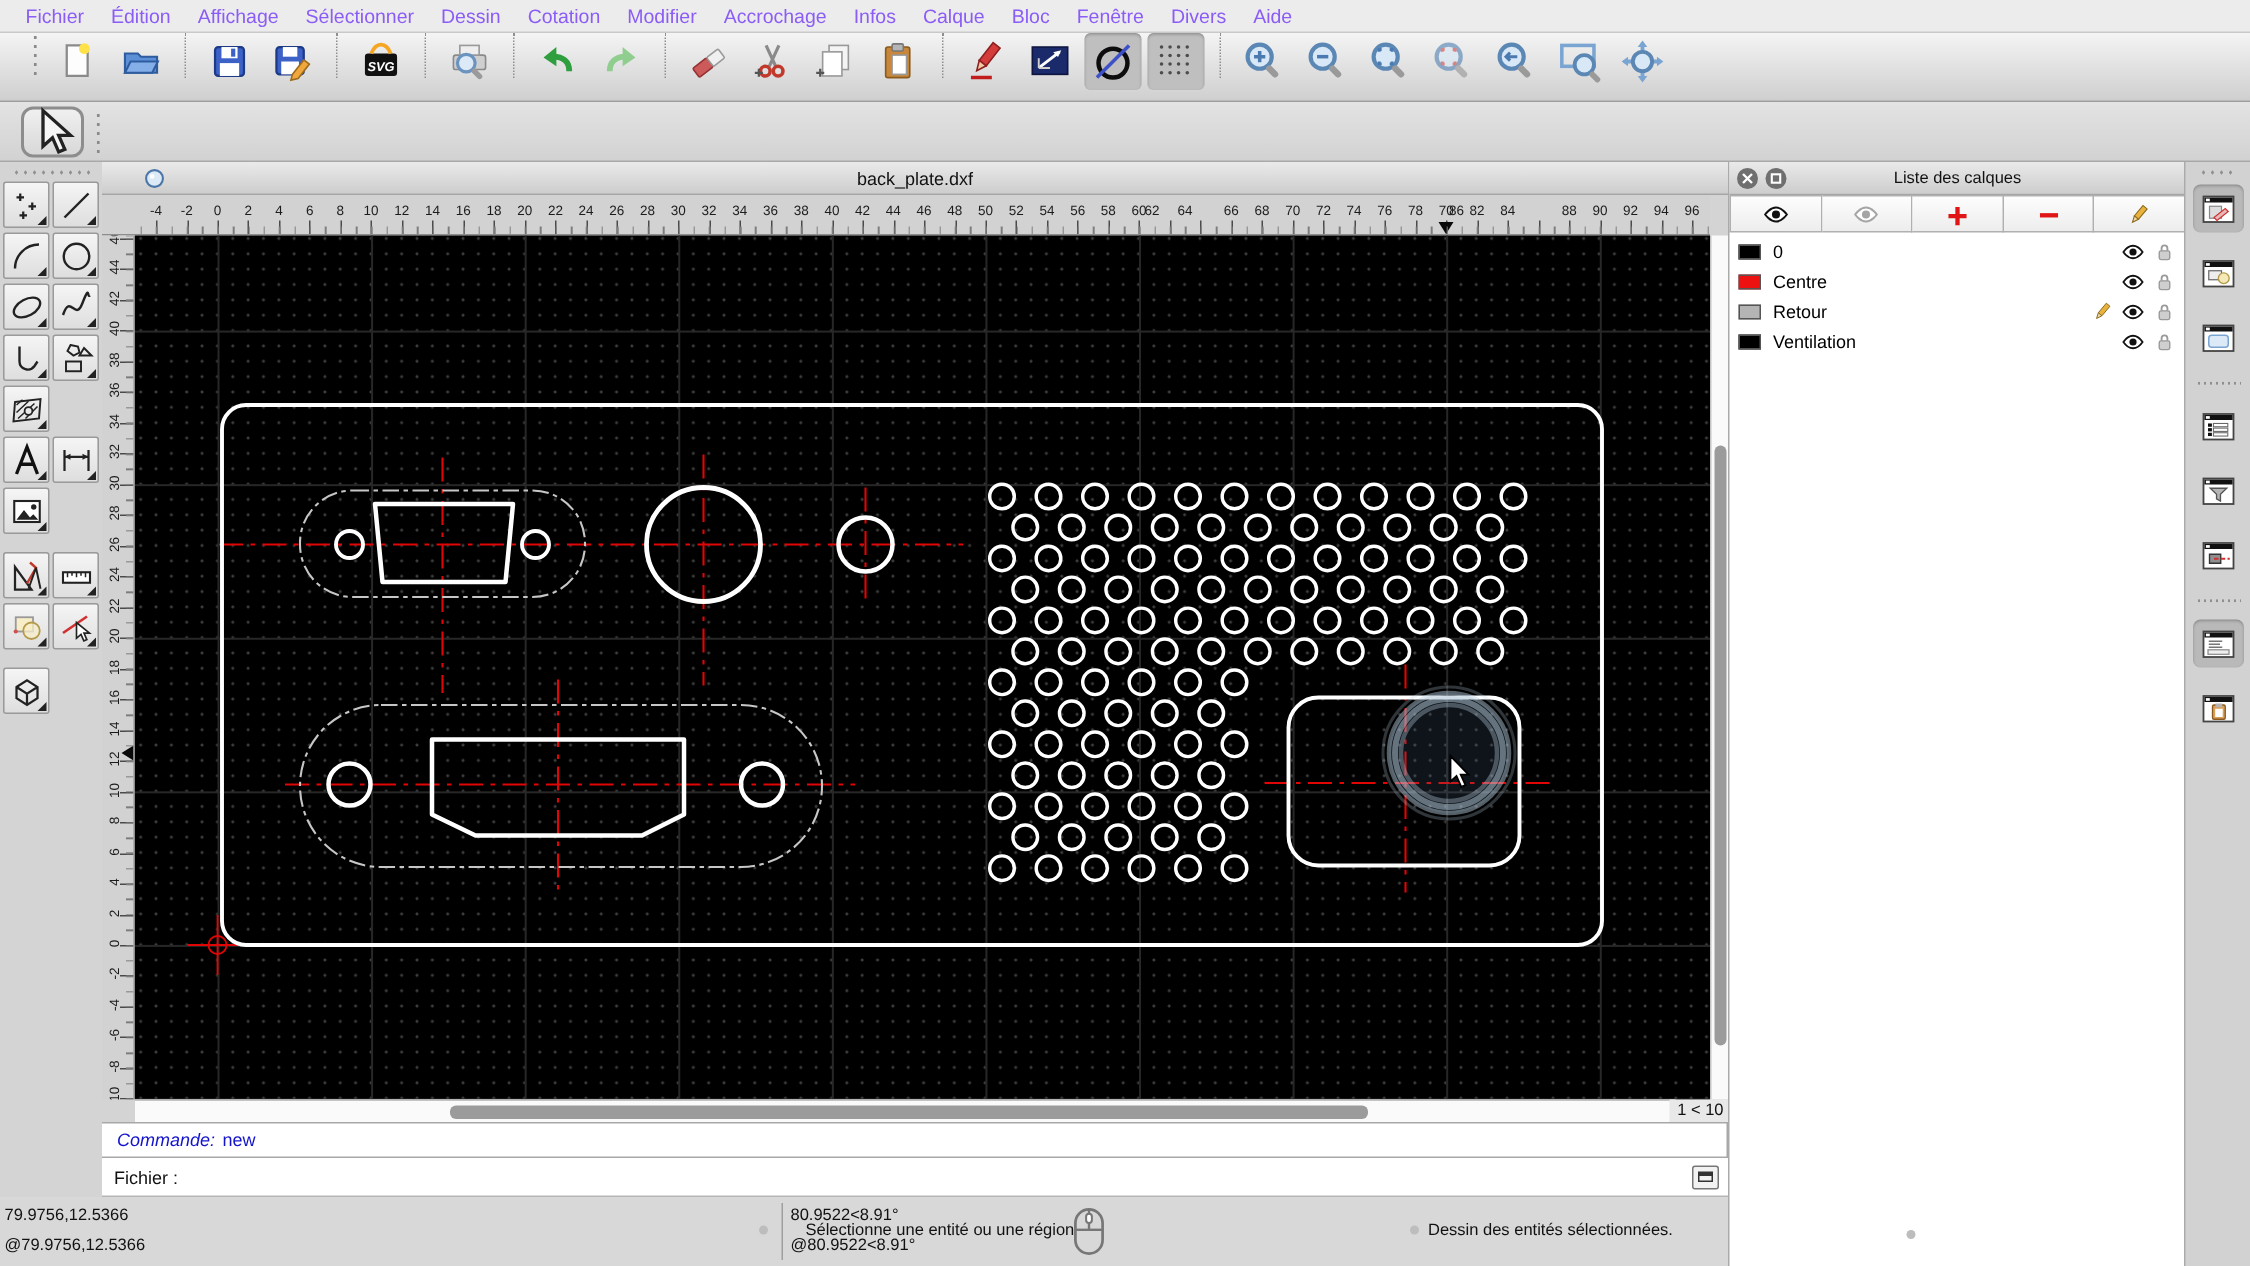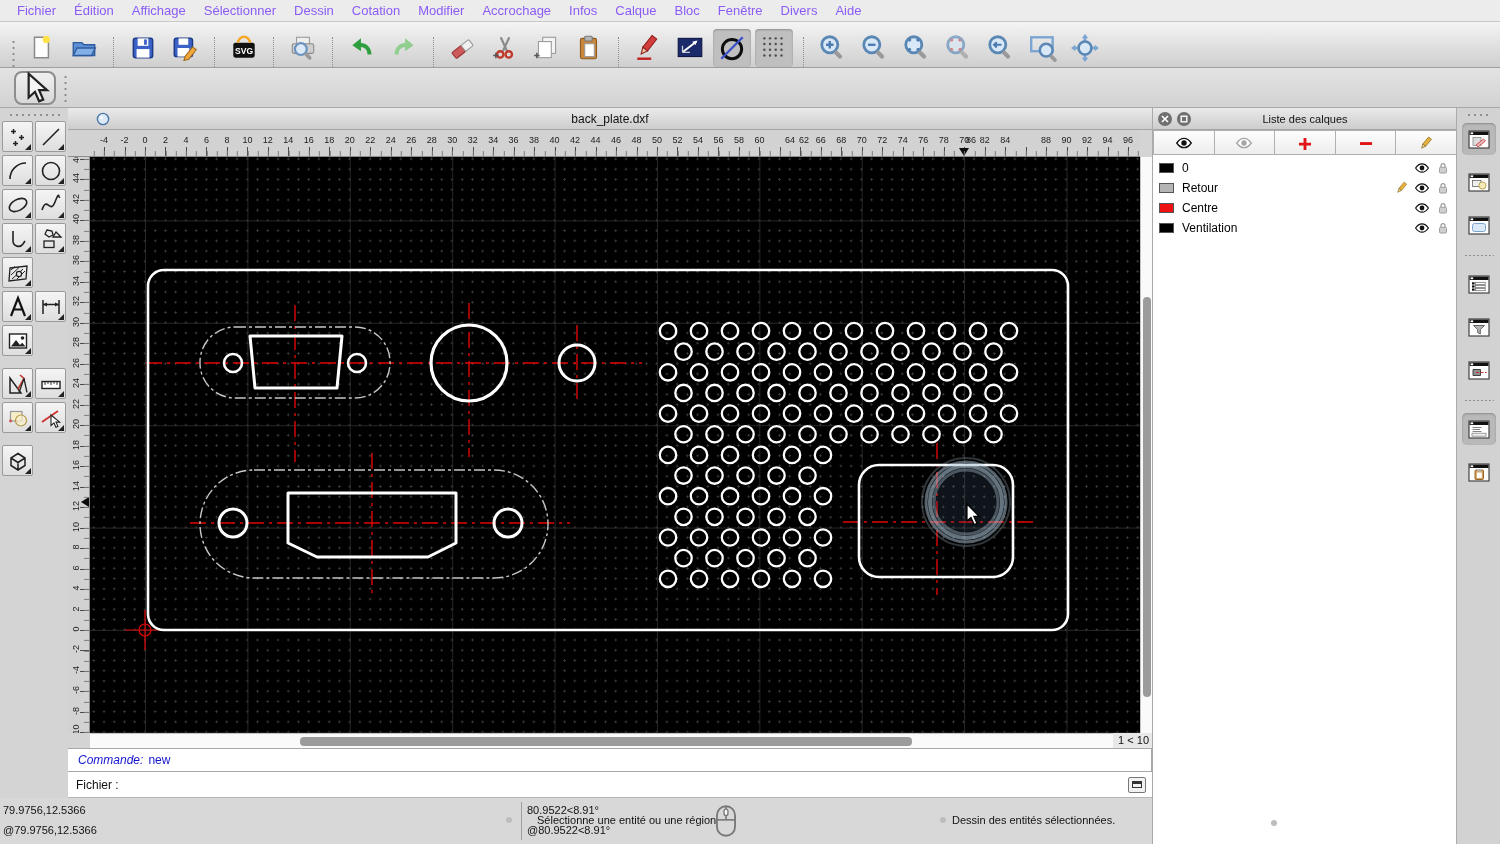--- a/index.html
+++ b/index.html
@@ -8,21 +8,21 @@
   #app { position:relative; width:1500px; height:844px; }
 
   
   #menubar { position:absolute; left:0; top:0; width:1500px; height:22px;
     background:#ececec; border-bottom:1px solid #c9c9c9; display:flex; align-items:center; padding-left:8px; }
   .menu-item { font-size:13px; color:#8b5cf6; padding:0 9px; cursor:default; }
 
   
   #toolbar { position:absolute; left:0; top:22px; width:1500px; height:46px;
     background:linear-gradient(#f4f4f4,#cfcfcf); border-bottom:1px solid #9e9e9e;
-    display:flex; align-items:flex-end; padding-left:6px; }
+    display:flex; align-items:flex-start; padding-left:16px;font-style:italic; }
   .tb-sep { width:1px; height:30px; border-left:1px dotted #8f8f8f; margin:0 8px; }
   .tb-btn { width:38px; height:38px; display:flex; align-items:center; justify-content:center;
     border-radius:4px; margin:0 2px; }
   .tb-btn.active { background:#bfbfbf; box-shadow:inset 0 1px 2px rgba(0,0,0,.25); }
   .tb-btn svg { width:30px; height:30px; }
 
   
   #subtoolbar { position:absolute; left:0; top:68px; width:1500px; height:40px;
     background:linear-gradient(#e3e3e3,#d2d2d2); border-bottom:1px solid #a8a8a8; }
   #arrow-tool { position:absolute; left:14px; top:3px; width:42px; height:34px;
@@ -581,21 +581,21 @@
           <span class="hlab" style="left: 587.48px;">52</span>
           <div class="htick" style="left: 587.48px;"></div>
           <span class="hlab" style="left: 607.96px;">54</span>
           <div class="htick" style="left: 607.96px;"></div>
           <span class="hlab" style="left: 628.44px;">56</span>
           <div class="htick" style="left: 628.44px;"></div>
           <span class="hlab" style="left: 648.92px;">58</span>
           <div class="htick" style="left: 648.92px;"></div>
           <span class="hlab" style="left: 669.4px;">60</span>
           <div class="htick" style="left: 669.4px;"></div>
-          <span class="hlab" style="left: 714px;">62</span>
+          <span class="hlab" style="left: 678px;">62</span>
           <div class="htick" style="left: 689.88px;"></div>
           <span class="hlab" style="left: 700px;">64</span>
           <div class="htick" style="left: 710.36px;"></div>
           <span class="hlab" style="left: 730.84px;">66</span>
           <div class="htick" style="left: 730.84px;"></div>
           <span class="hlab" style="left: 751.32px;">68</span>
           <div class="htick" style="left: 751.32px;"></div>
           <span class="hlab" style="left: 771.8px;">70</span>
           <div class="htick" style="left: 771.8px;"></div>
           <span class="hlab" style="left: 792.28px;">72</span>
@@ -901,40 +901,40 @@
             <svg viewBox="0 0 20 16">
               <path d="M2 8s3.5-5.2 8-5.2S18 8 18 8s-3.5 5.2-8 5.2S2 8 2 8z" fill="#fff" stroke="#111" stroke-width="1.5"></path>
               <circle cx="10" cy="8" r="3" fill="#111"></circle>
             </svg>
             <svg viewBox="0 0 18 18">
               <rect x="4.5" y="8" width="9" height="7.5" rx="1.5" fill="#cfcfcf" stroke="#9a9a9a" stroke-width="1.2"></rect>
               <path d="M6.5 8V5.8a2.5 2.5 0 0 1 5 0V8" fill="none" stroke="#9a9a9a" stroke-width="1.6"></path>
             </svg>
           </div>
           <div class="layer-row">
+            <div class="swatch" style="background:#ee1111"></div>
+            <span class="layer-name">Centre</span>
+            <svg viewBox="0 0 20 16">
+              <path d="M2 8s3.5-5.2 8-5.2S18 8 18 8s-3.5 5.2-8 5.2S2 8 2 8z" fill="#fff" stroke="#111" stroke-width="1.5"></path>
+              <circle cx="10" cy="8" r="3" fill="#111"></circle>
+            </svg>
+            <svg viewBox="0 0 18 18">
+              <rect x="4.5" y="8" width="9" height="7.5" rx="1.5" fill="#cfcfcf" stroke="#9a9a9a" stroke-width="1.2"></rect>
+              <path d="M6.5 8V5.8a2.5 2.5 0 0 1 5 0V8" fill="none" stroke="#9a9a9a" stroke-width="1.6"></path>
+            </svg>
+          </div>
+          <div class="layer-row">
             <div class="swatch" style="background:#b4b4b4"></div>
             <span class="layer-name">Retour</span>
             <svg viewBox="0 0 18 16">
               <g transform="rotate(40 9 8)">
                 <rect x="7.5" y="0.5" width="3.6" height="9.5" fill="#e8b23c" stroke="#8a6a1e" stroke-width=".7"></rect>
                 <path d="M7.5 10h3.6l-1.8 4.2z" fill="#f5d9a0" stroke="#8a6a1e" stroke-width=".7"></path>
               </g>
             </svg>
-            <svg viewBox="0 0 20 16">
-              <path d="M2 8s3.5-5.2 8-5.2S18 8 18 8s-3.5 5.2-8 5.2S2 8 2 8z" fill="#fff" stroke="#111" stroke-width="1.5"></path>
-              <circle cx="10" cy="8" r="3" fill="#111"></circle>
-            </svg>
-            <svg viewBox="0 0 18 18">
-              <rect x="4.5" y="8" width="9" height="7.5" rx="1.5" fill="#cfcfcf" stroke="#9a9a9a" stroke-width="1.2"></rect>
-              <path d="M6.5 8V5.8a2.5 2.5 0 0 1 5 0V8" fill="none" stroke="#9a9a9a" stroke-width="1.6"></path>
-            </svg>
-          </div>
-          <div class="layer-row">
-            <div class="swatch" style="background:#ee1111"></div>
-            <span class="layer-name">Centre</span>
             <svg viewBox="0 0 20 16">
               <path d="M2 8s3.5-5.2 8-5.2S18 8 18 8s-3.5 5.2-8 5.2S2 8 2 8z" fill="#fff" stroke="#111" stroke-width="1.5"></path>
               <circle cx="10" cy="8" r="3" fill="#111"></circle>
             </svg>
             <svg viewBox="0 0 18 18">
               <rect x="4.5" y="8" width="9" height="7.5" rx="1.5" fill="#cfcfcf" stroke="#9a9a9a" stroke-width="1.2"></rect>
               <path d="M6.5 8V5.8a2.5 2.5 0 0 1 5 0V8" fill="none" stroke="#9a9a9a" stroke-width="1.6"></path>
             </svg>
           </div>
           <div class="layer-row">

